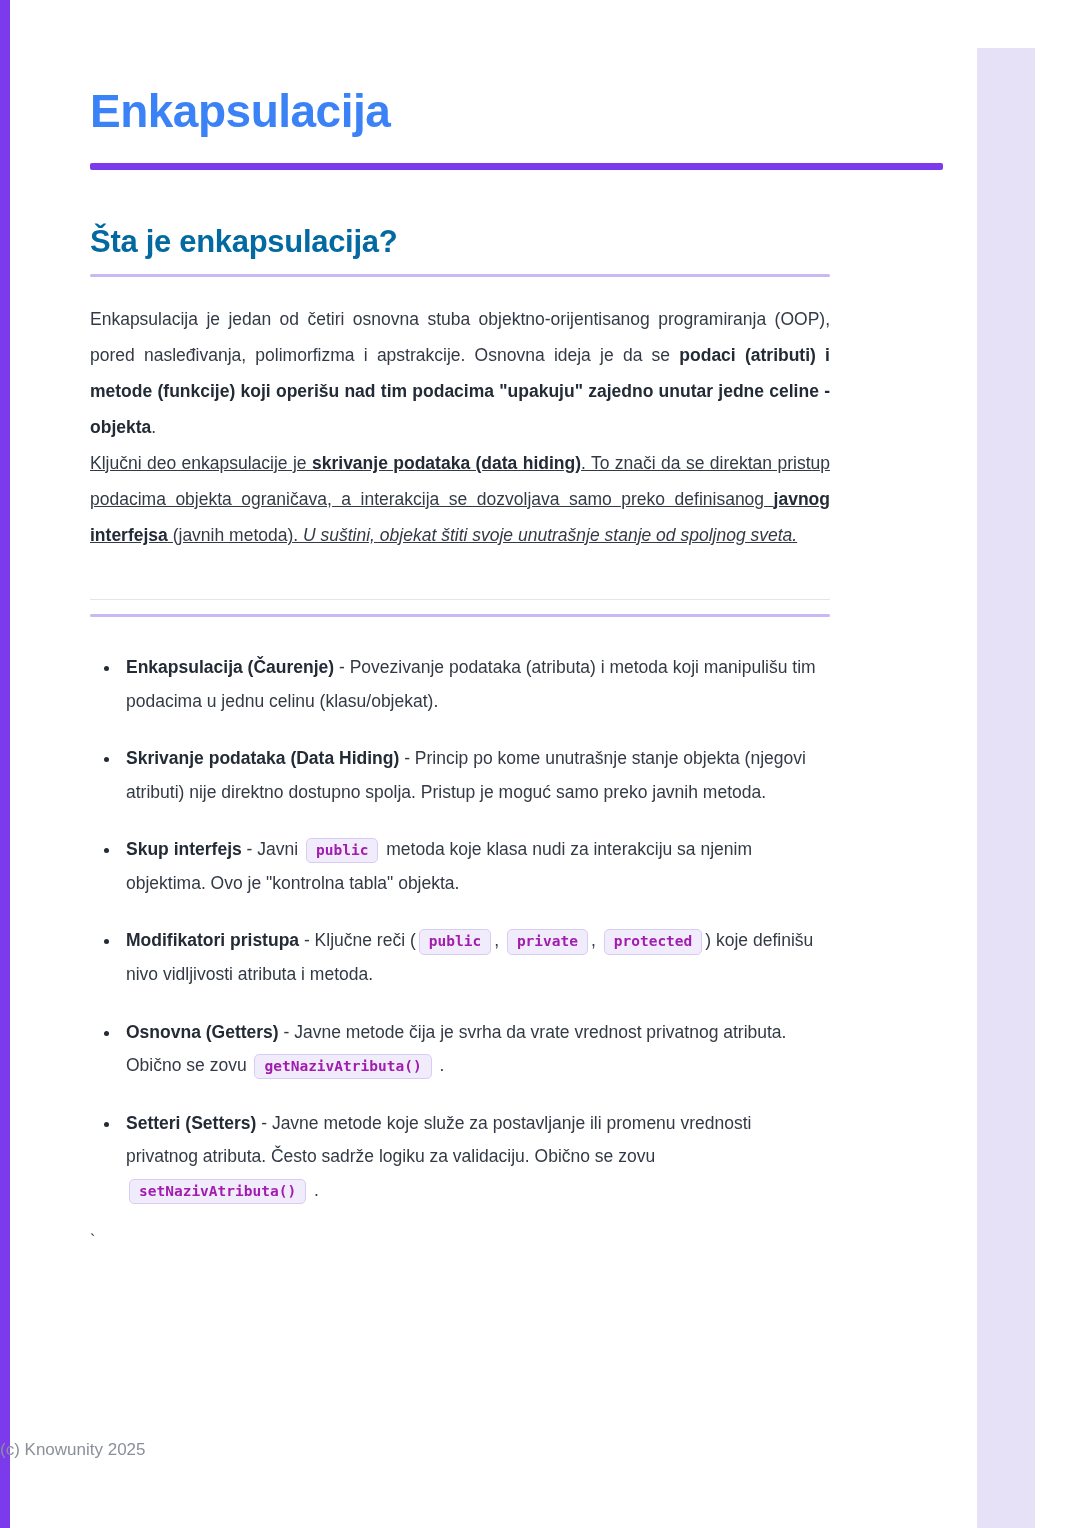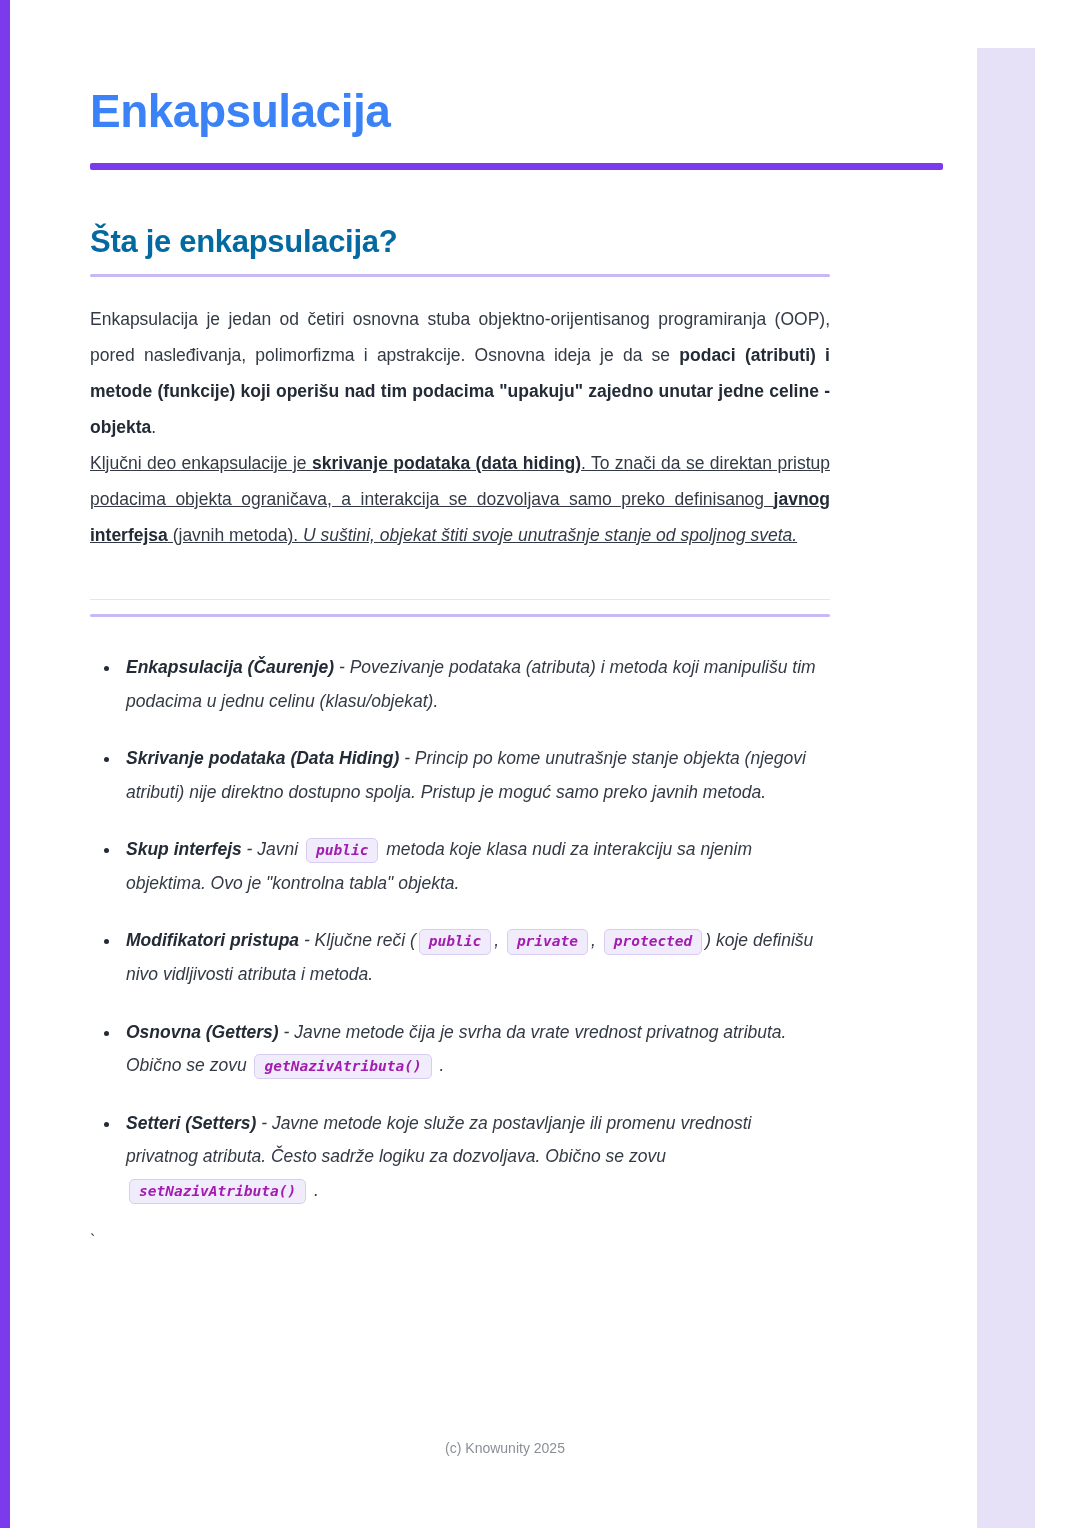--- a/index.html
+++ b/index.html
@@ -20,30 +20,30 @@
   .para + .para{margin-top:0;text-decoration:underline;}
   .rb{font-weight:700;color:#232b36;}
   .ri{font-style:italic;}
   .chip{
     display:inline-block;background:#F1ECFB;border:1px solid #D9CCF3;border-radius:5px;
     padding:0px 9px;margin:0 3px;font-family:"DejaVu Sans Mono", monospace;
     font-size:14.5px;font-weight:700;color:#a21caf;line-height:1.6;white-space:nowrap;
     vertical-align:baseline;
   }
   .section-divider{margin-top:46px;width:740px;height:1px;background:#E3E6EA;}
-  .terms-list{margin:34px 12px 0 0;padding-left:30px;font-style:italic;}
+  .terms-list{margin:34px 12px 0 0;padding-left:30px;}
   .terms-list li{
     font-size:17.5px;line-height:1.92;color:#333a45;margin-bottom:24px;
     padding-left:6px;
   }
   .terms-list li::marker{color:#232b36;font-size:15px;}
   .stray-tick{margin-top:16px;font-size:16px;color:#333a45;}
   .footer{
-    position:absolute;left:0;top:1440px;width:1010px;text-align:center;
-    font-size:14px;color:#8a8f98;
+    position:absolute;left:0;top:1440px;width:1010px;text-align:left;
+    font-size:17px;color:#8a8f98;
   }
 </style>
 </head>
 <body>
 
 <div class="left-bar"></div>
 <div class="right-strip"></div>
 
 <div class="main">
 
@@ -59,20 +59,20 @@
   <div class="section-divider"></div>
 
   <div class="heading-underline"></div>
 
   <ul class="terms-list">
     <li><span class="rb">Enkapsulacija (Čaurenje)</span><span> - Povezivanje podataka (atributa) i metoda koji manipulišu tim podacima u jednu celinu (klasu/objekat).</span></li>
     <li><span class="rb">Skrivanje podataka (Data Hiding)</span><span> - Princip po kome unutrašnje stanje objekta (njegovi atributi) nije direktno dostupno spolja. Pristup je moguć samo preko javnih metoda.</span></li>
     <li><span class="rb">Skup interfejs</span><span> - Javni </span><span class="chip">public</span><span> metoda koje klasa nudi za interakciju sa njenim objektima. Ovo je "kontrolna tabla" objekta.</span></li>
     <li><span class="rb">Modifikatori pristupa</span><span> - Ključne reči (</span><span class="chip">public</span><span>, </span><span class="chip">private</span><span>, </span><span class="chip">protected</span><span>) koje definišu nivo vidljivosti atributa i metoda.</span></li>
     <li><span class="rb">Osnovna (Getters)</span><span> - Javne metode čija je svrha da vrate vrednost privatnog atributa. Obično se zovu </span><span class="chip">getNazivAtributa()</span><span> .</span></li>
-    <li><span class="rb">Setteri (Setters)</span><span> - Javne metode koje služe za postavljanje ili promenu vrednosti privatnog atributa. Često sadrže logiku za dozvoljava. Obično se zovu </span><span class="chip">setNazivAtributa()</span><span> .</span></li>
+    <li><span class="rb">Setteri (Setters)</span><span> - Javne metode koje služe za postavljanje ili promenu vrednosti privatnog atributa. Često sadrže logiku za validaciju. Obično se zovu </span><span class="chip">setNazivAtributa()</span><span> .</span></li>
   </ul>
 
   <div class="stray-tick">`</div>
 
 </div>
 
 <div class="footer">(c) Knowunity 2025</div>
 
 </body></html>

